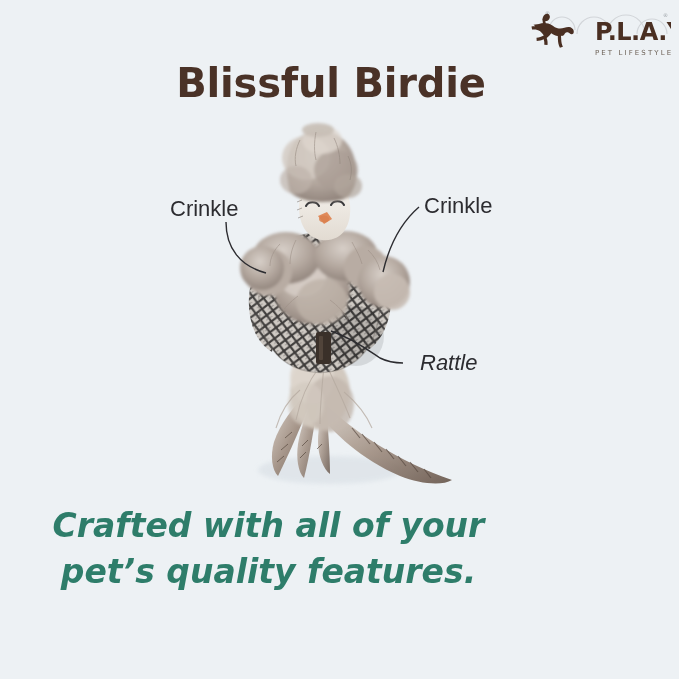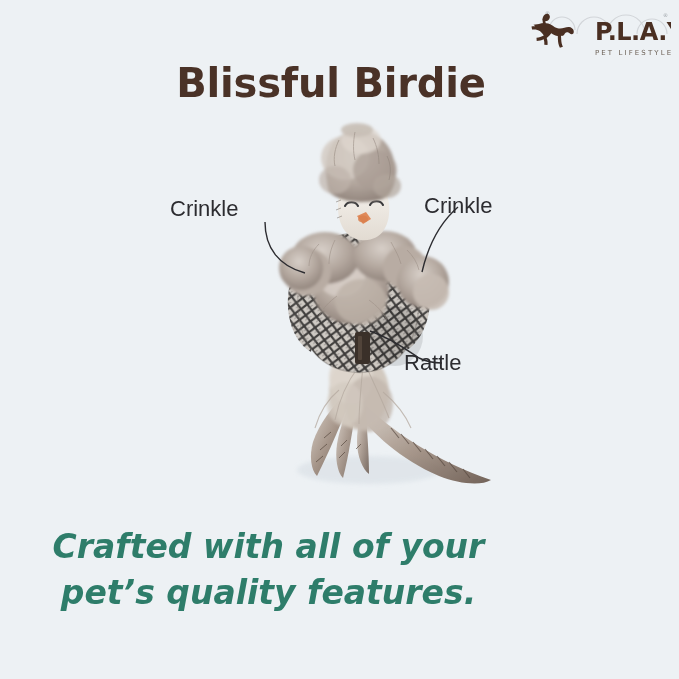--- a/index.html
+++ b/index.html
@@ -45,49 +45,47 @@
     font-family: "DejaVu Sans", sans-serif;
   }
 
   
   .stage {
     position: absolute;
     top: 0;
     left: 0;
     width: 581px;
     height: 679px;
-    padding-left: 39px;
   }
   .stage svg { display: block; }
 
   .callout-label {
     position: absolute;
     font-size: 22px;
     color: #2c2c30;
     font-family: "Liberation Sans", sans-serif;
     white-space: nowrap;
   }
   #label-crinkle-left  { left: 170px; top: 196px; }
   #label-crinkle-right { left: 424px; top: 193px; }
-  #label-rattle        { left: 404px; top: 350px; }
+  #label-rattle        { left: 420px; top: 350px; font-style: italic; }
 
   
   .tagline {
     position: absolute;
     top: 503px;
     left: 0;
     width: 537px;
     text-align: center;
     font-size: 33px;
     line-height: 46px;
     font-weight: bold;
     font-style: italic;
     color: #2e7d6a;
     font-family: "DejaVu Sans", sans-serif;
-    margin-top: 21px;
   }
   .tagline .l2 { display: block; }
 
   
   .footnote {
     position: absolute;
     top: 622px;
     left: 0;
     width: 679px;
     text-align: center;

